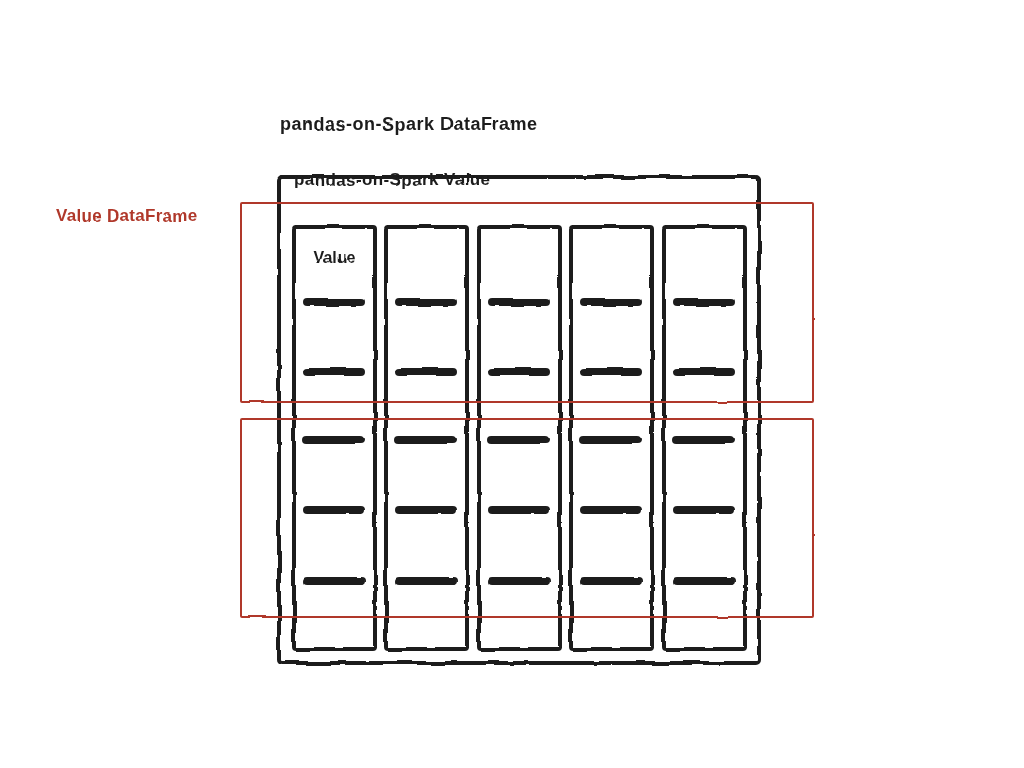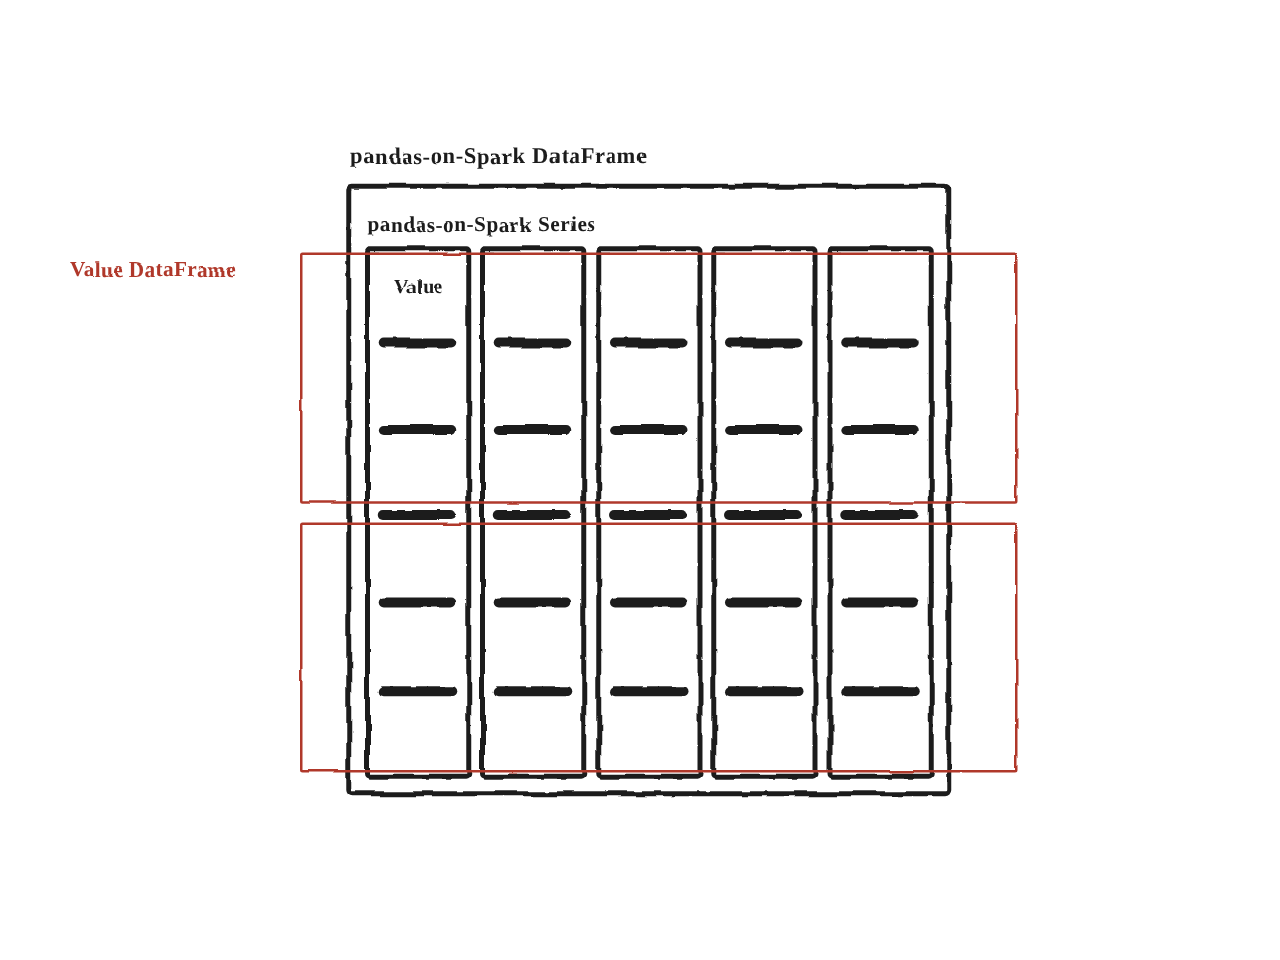--- a/index.html
+++ b/index.html
@@ -6,24 +6,24 @@
     margin: 0;
     padding: 0;
     background: #ffffff;
   }
   .canvas {
     position: relative;
     width: 947px;
     height: 768px;
     background: var(--bg, #ffffff);
     overflow: hidden;
-    font-family: Liberation Serif, serif;
+    font-family: Liberation Sans, sans-serif;
     padding-left: 12px;
   }
-  .sketch { filter: url(#squiggle); }
+  .sketch { filter: url(#squiggle); margin-top: 28px; }
   .sketch-soft { filter: url(#squiggle-soft); }
 
   .diagram-title {
     position: absolute;
     left: 280px;
     top: 114px;
     font-size: 18px;
     font-weight: bold;
     letter-spacing: 0.5px;
     color: var(--ink);
@@ -116,21 +116,21 @@
         <feTurbulence type="fractalNoise" baseFrequency="0.02" numOctaves="2" seed="3" result="noise"></feTurbulence>
         <feDisplacementMap in="SourceGraphic" in2="noise" scale="2.5" xChannelSelector="R" yChannelSelector="G"></feDisplacementMap>
       </filter>
     </defs>
   </svg>
 
   <div class="diagram-title sketch-soft">pandas-on-Spark DataFrame</div>
 
   <div class="outer-frame sketch"></div>
 
-  <div class="series-label sketch-soft">pandas-on-Spark Series</div>
+  <div class="series-label sketch-soft">pandas-on-Spark Value</div>
 
   <div id="columns-layer">
       <div class="series-column sketch" style="left: 292px;">
         <div class="column-header">Value</div>
         <div class="row-dash" style="top: 69px;"></div>
         <div class="row-dash" style="top: 139px;"></div>
         <div class="row-dash" style="top: 207px;"></div>
         <div class="row-dash" style="top: 277px;"></div>
         <div class="row-dash" style="top: 348px;"></div>
       </div>

